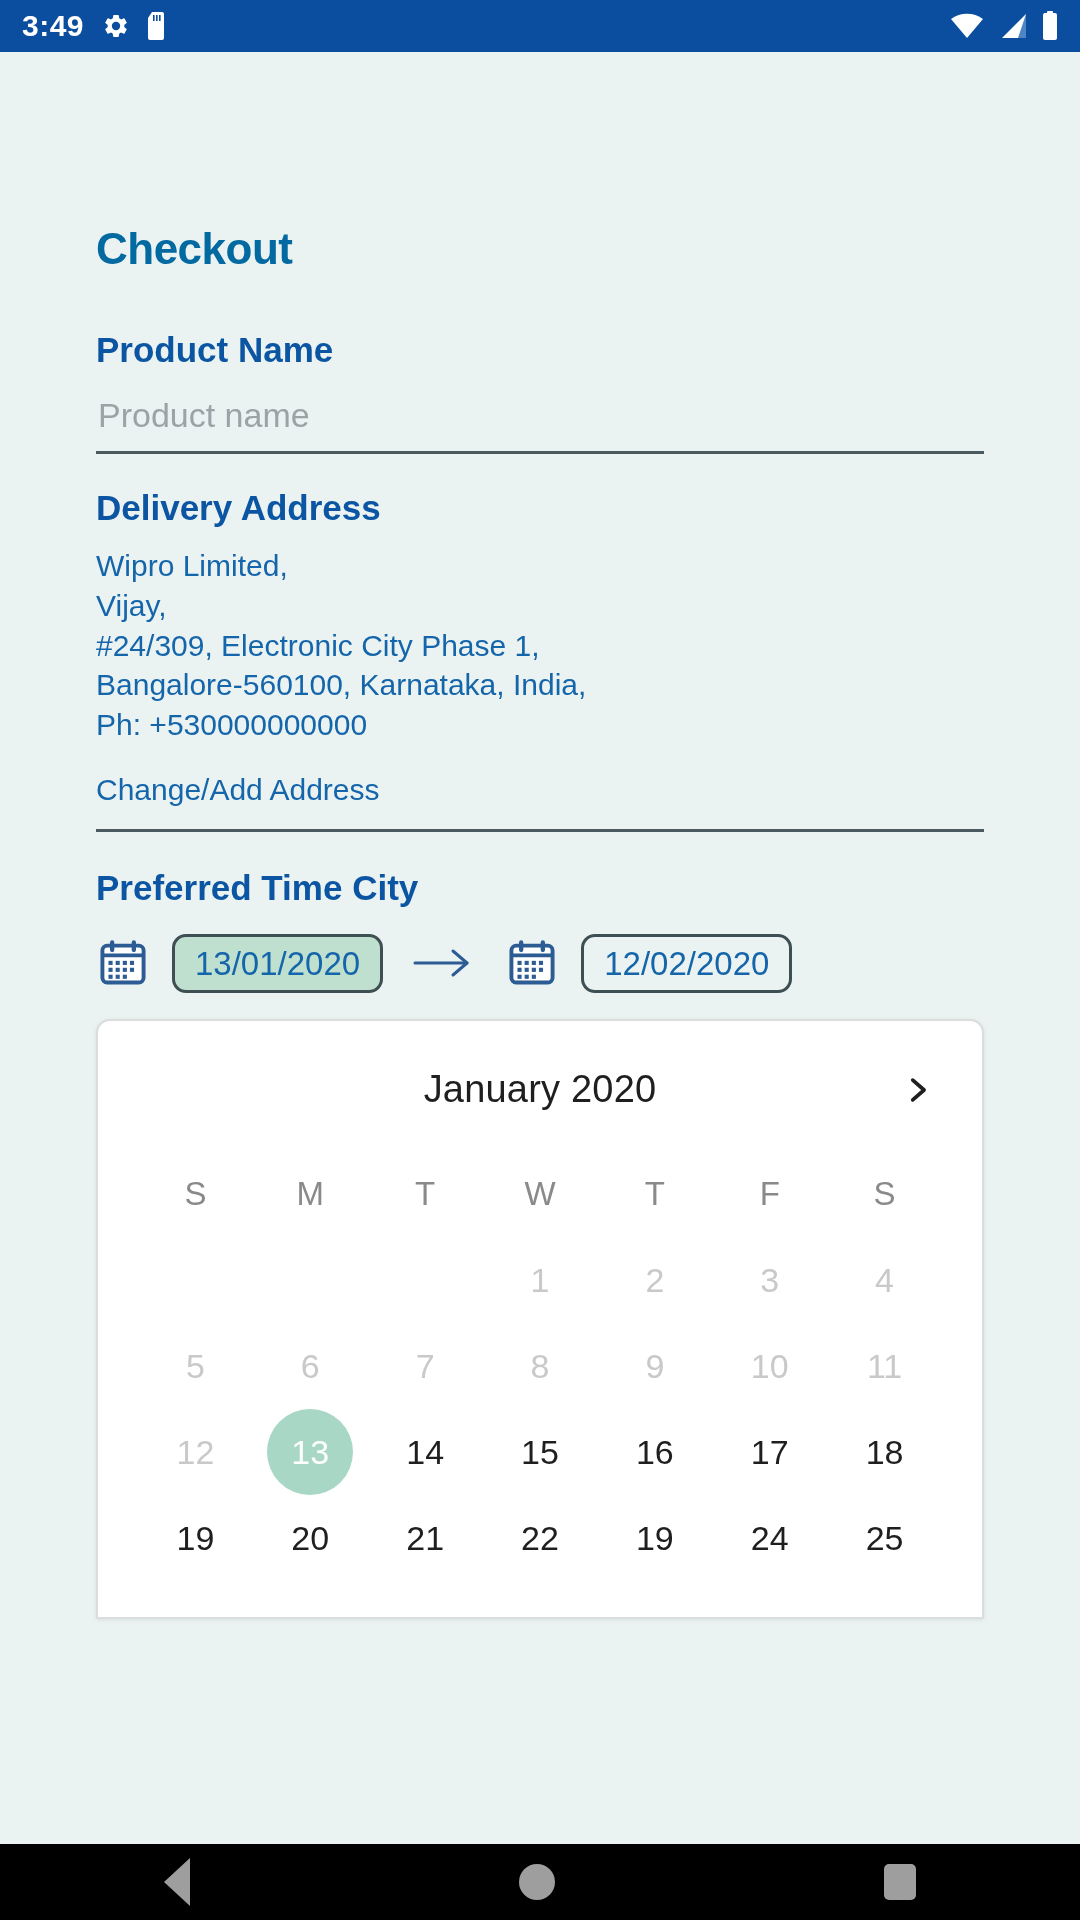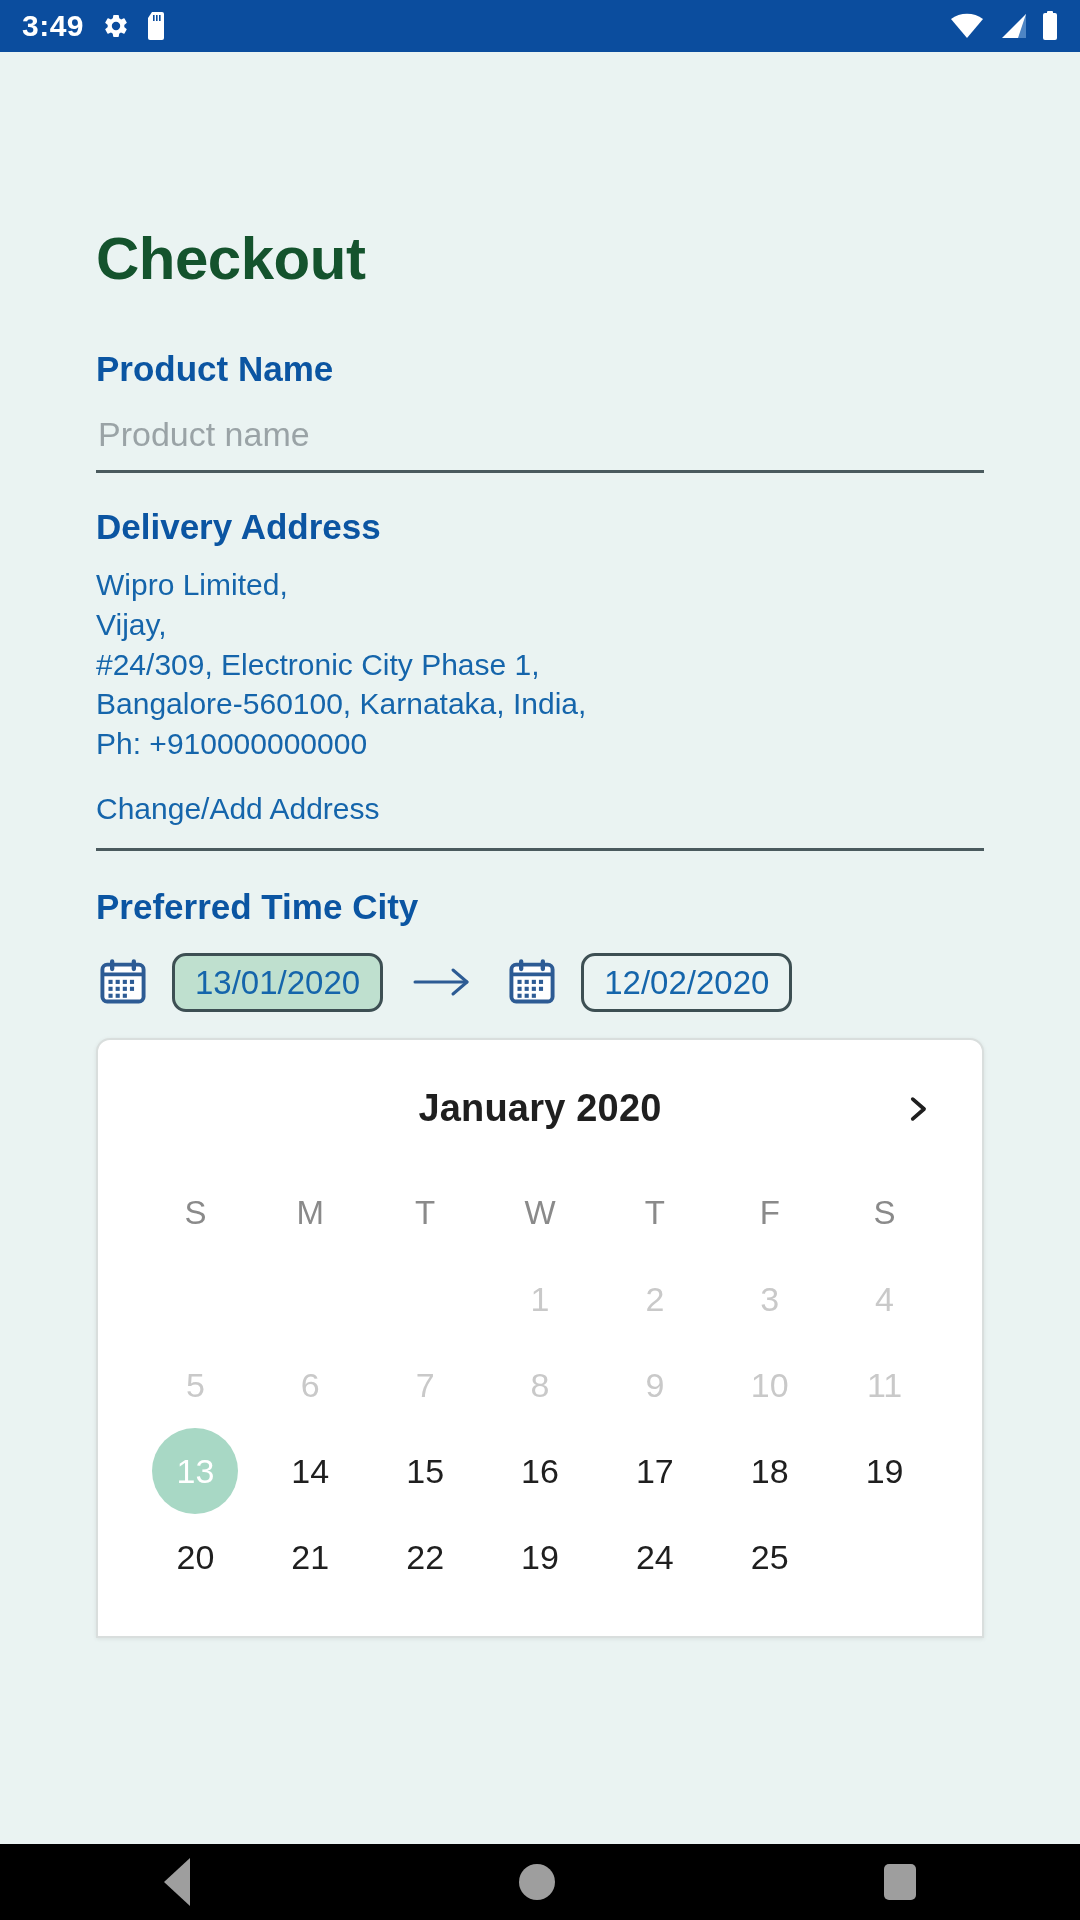--- a/index.html
+++ b/index.html
@@ -24,21 +24,21 @@
 
   
   .content{
     height:1792px;
     background:#eaf3f2;
     padding:0 96px;
     position:relative;
     overflow:hidden;
   }
   .page-title{
-    color:#14532d; font-size:60px; font-weight:bold;
+    color:#0369a1; font-size:44px; font-weight:bold;
     letter-spacing:-0.5px;
     padding-top:172px;
   }
   .section-label{
     color:#0b55a2; font-size:35px; font-weight:bold;
     margin-top:56px;
   }
   .product-field{
     margin-top:22px;
     border-bottom:3px solid #4a5a5e;
@@ -97,21 +97,21 @@
     box-shadow:0 1px 4px rgba(0,0,0,.08);
     padding:34px 40px 0 40px;
     height:600px;
     overflow:hidden;
   }
   .cal-head{
     display:flex; align-items:center; justify-content:center;
     position:relative; height:70px;
   }
   .cal-month{
-    font-size:38px; color:#1f1f1f; font-weight:bold; letter-spacing:.2px;
+    font-size:38px; color:#1f1f1f; font-weight:normal; letter-spacing:.2px;
   }
   .cal-next{
     position:absolute; right:2px; top:50%; transform:translateY(-50%);
     width:46px; height:46px; display:flex; align-items:center; justify-content:center;
     cursor:pointer;
   }
   .cal-grid{
     margin-top:26px;
     display:grid; grid-template-columns:repeat(7,1fr);
     row-gap:0;
@@ -196,21 +196,21 @@
   <div class="product-field">
     <input type="text" placeholder="Product name" style="">
   </div>
 
   <div class="section-label addr-label">Delivery Address</div>
   <div class="address">
     <div>Wipro Limited,</div>
     <div>Vijay,</div>
     <div>#24/309, Electronic City Phase 1,</div>
     <div>Bangalore-560100, Karnataka, India,</div>
-    <div>Ph: +910000000000</div>
+    <div>Ph: +530000000000</div>
   </div>
 
   <div class="change-link-row">
     <a class="change-link" href="#">Change/Add Address</a>
   </div>
   <div class="divider"></div>
 
   <div class="section-label tf-label">Preferred Time City</div>
 
   <div class="range-row">
@@ -291,20 +291,21 @@
         <div class="day muted"><span>2</span></div>
         <div class="day muted"><span>3</span></div>
         <div class="day muted"><span>4</span></div>
         <div class="day muted"><span>5</span></div>
         <div class="day muted"><span>6</span></div>
         <div class="day muted"><span>7</span></div>
         <div class="day muted"><span>8</span></div>
         <div class="day muted"><span>9</span></div>
         <div class="day muted"><span>10</span></div>
         <div class="day muted"><span>11</span></div>
+        <div class="day muted"><span>12</span></div>
         <div class="day selected"><span>13</span></div>
         <div class="day"><span>14</span></div>
         <div class="day"><span>15</span></div>
         <div class="day"><span>16</span></div>
         <div class="day"><span>17</span></div>
         <div class="day"><span>18</span></div>
         <div class="day"><span>19</span></div>
         <div class="day"><span>20</span></div>
         <div class="day"><span>21</span></div>
         <div class="day"><span>22</span></div>

